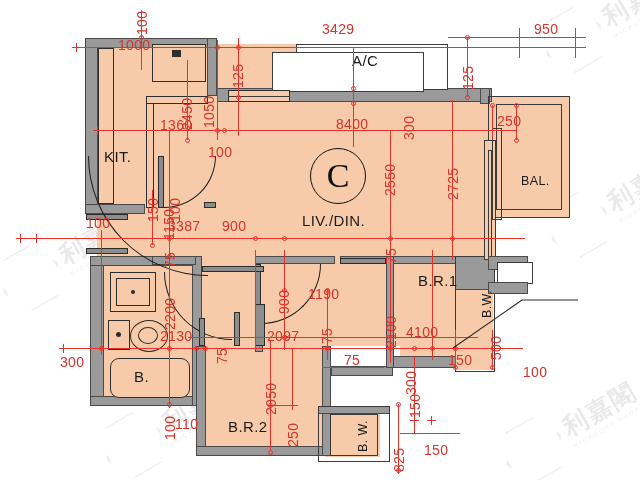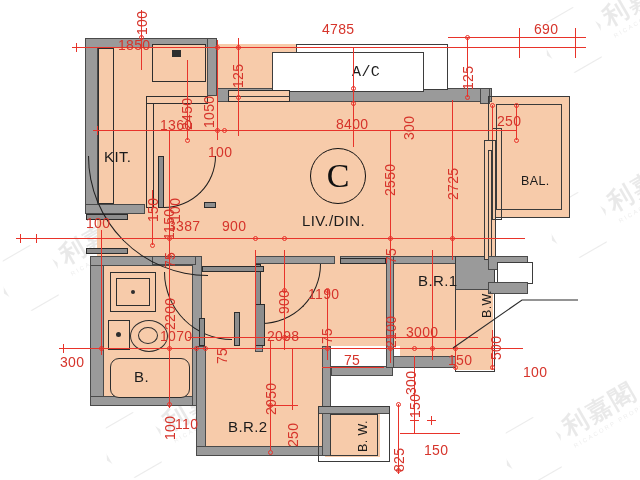--- a/index.html
+++ b/index.html
@@ -232,21 +232,21 @@
 
   <div class="leaf" style="left:234px;top:312px;width:6px;height:34px;"></div>
 
   <div class="flatmark" style="left:310px;top:148px;">C</div>
   <div class="rlabel" style="left:302px;top:212px;">LIV./DIN.</div>
   <div class="rlabel" style="left:104px;top:148px;">KIT.</div>
   <div class="rlabel" style="left:134px;top:368px;">B.</div>
   <div class="rlabel" style="left:418px;top:272px;">B.R.1</div>
   <div class="rlabel" style="left:228px;top:418px;">B.R.2</div>
   <div class="rlabel small" style="left:521px;top:174px;">BAL.</div>
-  <div class="rlabel" style="left:352px;top:64px;font-family:Liberation Mono, monospace;">A/C</div>
+  <div class="rlabel" style="left:352px;top:52px;">A/C</div>
   <div class="rlabel small v" style="left:356px;top:452px;">B. W.</div>
   <div class="rlabel small v" style="left:480px;top:318px;">B.W.</div>
 
   <div class="dimline dh" style="left:76px;top:47px;width:510px;"></div>
   <div class="dimline dh" style="left:448px;top:37px;width:138px;"></div>
   <div class="dimline dh" style="left:97px;top:130px;width:420px;"></div>
   <div class="dimline dh" style="left:20px;top:238px;width:505px;"></div>
   <div class="dimline dh" style="left:63px;top:348px;width:460px;"></div>
   <div class="dimline dh" style="left:188px;top:337px;width:290px;"></div>
   <div class="dimline dh" style="left:322px;top:367px;width:62px;"></div>
@@ -326,34 +326,34 @@
   <div class="dot" style="left:398px;top:404px;"></div>
   <div class="dot" style="left:398px;top:470px;"></div>
   <div class="tick" style="left:414px;top:420px;"></div>
   <div class="tick" style="left:431px;top:420px;"></div>
   <div class="dot" style="left:270px;top:405px;"></div>
   <div class="dot" style="left:270px;top:452px;"></div>
   <div class="dot" style="left:169px;top:404px;"></div>
   <div class="dot" style="left:152px;top:245px;"></div>
   <div class="dot" style="left:187px;top:140px;"></div>
 
-  <div class="dim" style="left:118px;top:38px;">1850</div>
-  <div class="dim" style="left:322px;top:22px;">4785</div>
-  <div class="dim" style="left:534px;top:22px;">690</div>
+  <div class="dim" style="left:118px;top:38px;">1000</div>
+  <div class="dim" style="left:322px;top:22px;">3429</div>
+  <div class="dim" style="left:534px;top:22px;">950</div>
   <div class="dim" style="left:160px;top:118px;">1360</div>
   <div class="dim" style="left:336px;top:117px;">8400</div>
   <div class="dim" style="left:497px;top:114px;">250</div>
   <div class="dim" style="left:168px;top:219px;">3387</div>
   <div class="dim" style="left:222px;top:219px;">900</div>
   <div class="dim" style="left:86px;top:216px;">100</div>
   <div class="dim" style="left:208px;top:145px;">100</div>
   <div class="dim" style="left:308px;top:287px;">1190</div>
-  <div class="dim" style="left:406px;top:325px;">3000</div>
-  <div class="dim" style="left:160px;top:329px;">1070</div>
-  <div class="dim" style="left:267px;top:329px;">2098</div>
+  <div class="dim" style="left:406px;top:325px;">4100</div>
+  <div class="dim" style="left:160px;top:329px;">2130</div>
+  <div class="dim" style="left:267px;top:329px;">2097</div>
   <div class="dim" style="left:60px;top:355px;">300</div>
   <div class="dim" style="left:344px;top:353px;">75</div>
   <div class="dim" style="left:448px;top:353px;">150</div>
   <div class="dim" style="left:523px;top:365px;">100</div>
   <div class="dim" style="left:175px;top:417px;">110</div>
   <div class="dim" style="left:424px;top:443px;">150</div>
 
   <div class="dim v" style="left:135px;top:35px;">100</div>
   <div class="dim v" style="left:231px;top:88px;">125</div>
   <div class="dim v" style="left:180px;top:130px;">2450</div>

